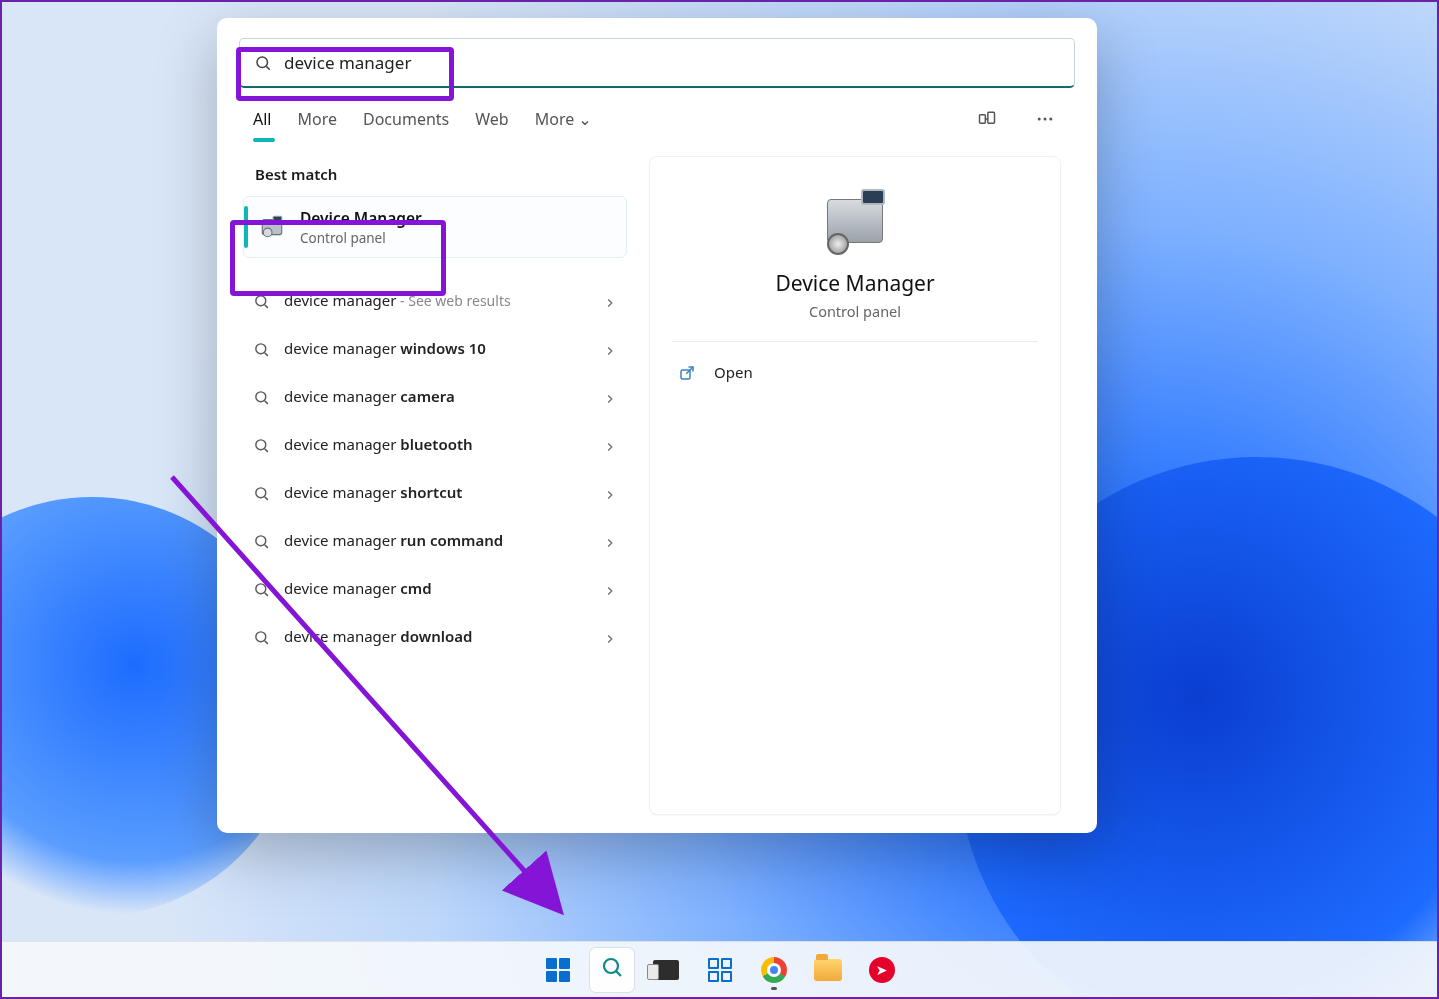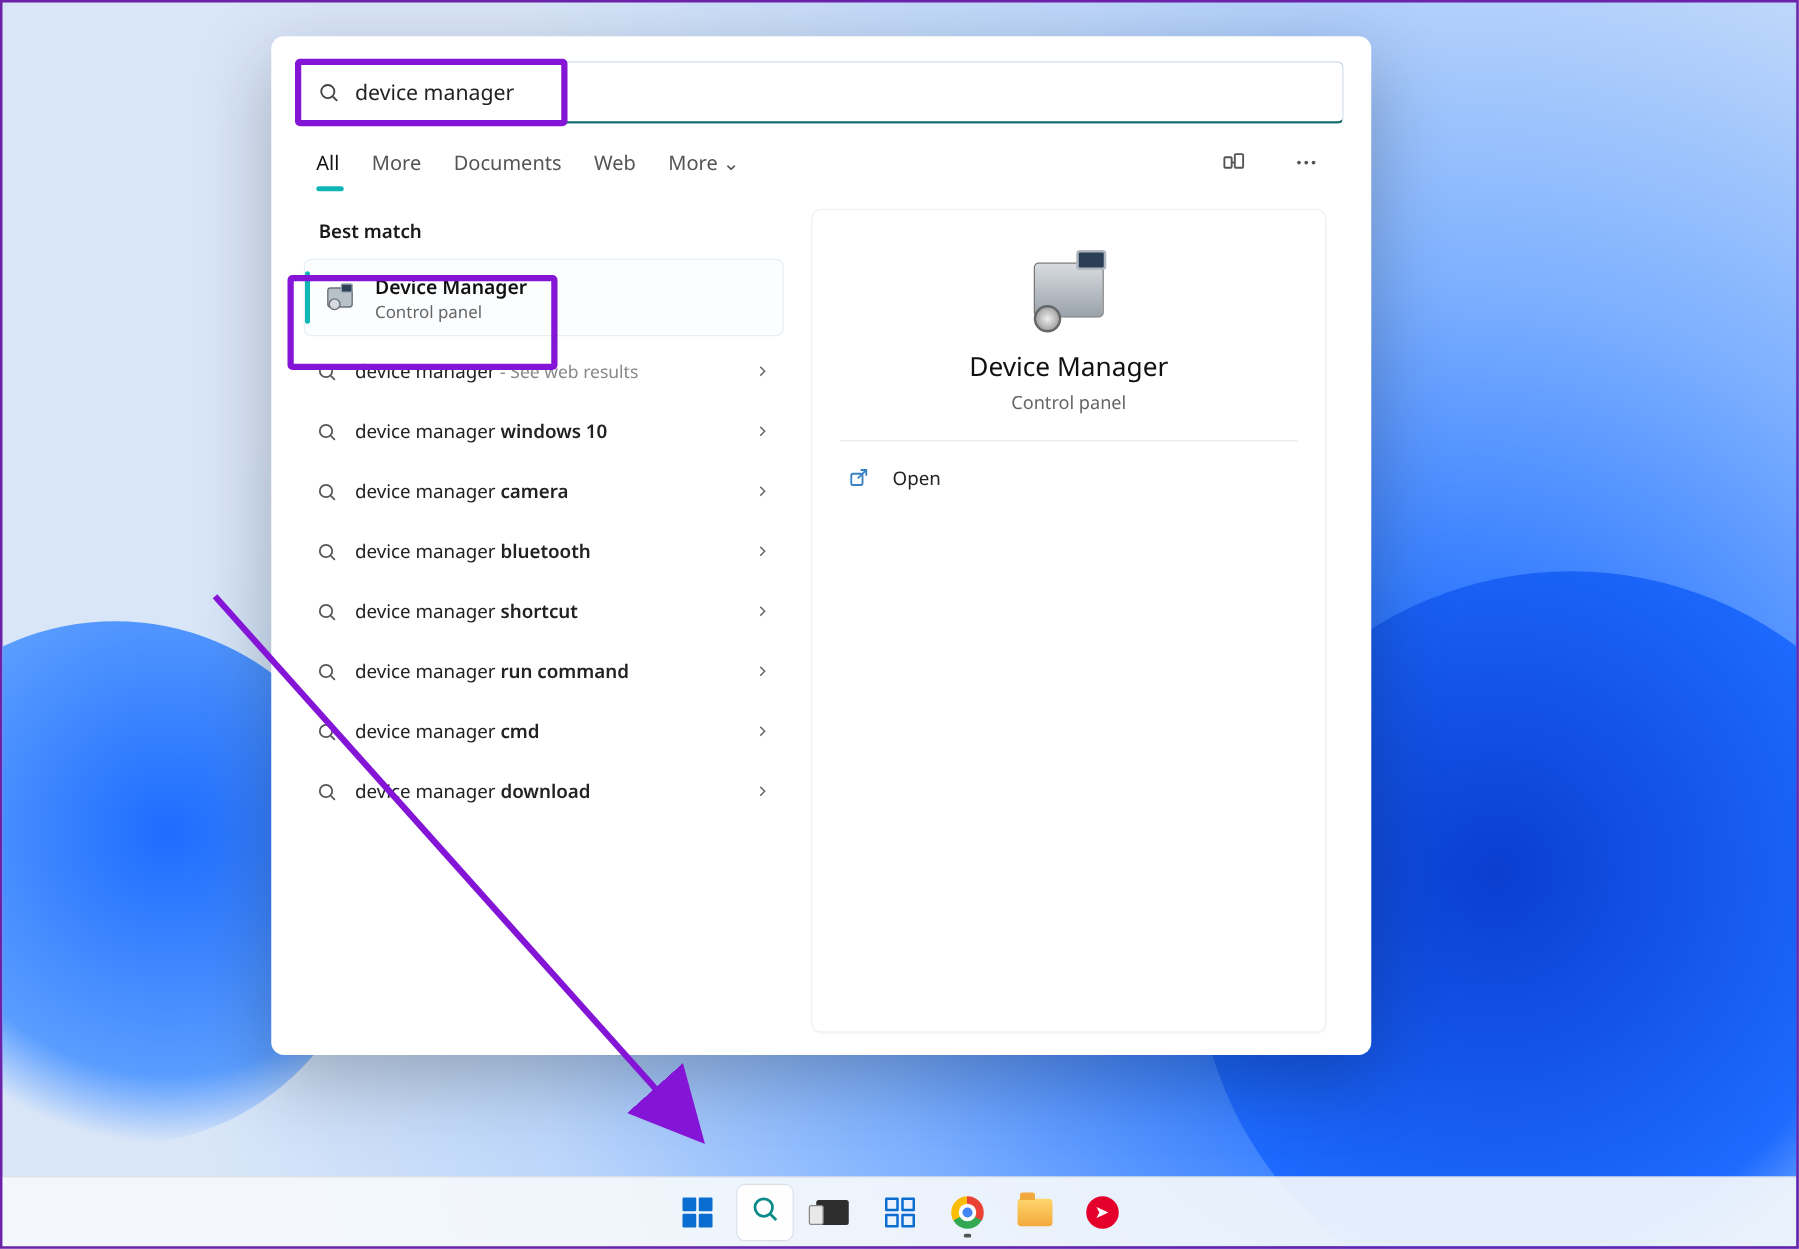--- a/index.html
+++ b/index.html
@@ -8,21 +8,21 @@
     width:1439px;height:999px;
     background:radial-gradient(circle at 80% 70%,#1a5cff 0%,#2e78ff 15%,#7db0ff 35%,#bcd6fa 55%,#d9e6f8 75%);
     overflow:hidden;position:relative;border:2px solid #6b21a8;
   }
   
   .bloom{position:absolute;border-radius:50%;}
   .b1{right:-120px;bottom:-60px;width:600px;height:600px;background:radial-gradient(circle at 40% 40%,#0a3ed1,#1e6bff 60%,transparent 70%);}
   .b2{left:-120px;bottom:80px;width:420px;height:420px;background:radial-gradient(circle at 60% 40%,#1d6cff,#5a9dff 55%,transparent 70%);}
 
   .search-window{
-    position:absolute;left:215px;top:27px;width:880px;height:815px;
+    position:absolute;left:215px;top:16px;width:880px;height:815px;
     background:#fff;border-radius:10px;box-shadow:0 20px 60px rgba(0,0,0,.25);
     display:flex;flex-direction:column;
   }
   .search-bar-wrap{padding:20px 22px 0 22px;}
   .search-bar{
     display:flex;align-items:center;height:50px;width:100%;
     border:1px solid #c8d4e0;border-bottom:2px solid #0f6a6a;border-radius:5px;
     padding:0 14px;gap:12px;background:#fff;
   }
   .search-bar .search-icon{color:#444;display:flex;}
@@ -47,40 +47,40 @@
     background:#fbfdff;border:1px solid #e8eef5;border-radius:6px;position:relative;
   }
   .best-match::before{content:"";position:absolute;left:0;top:15%;height:70%;width:4px;background:#0fb6b6;border-radius:2px;}
   .bm-icon{width:28px;height:28px;display:flex;align-items:center;justify-content:center;}
   .bm-title{font-size:15.5px;font-weight:600;color:#111;}
   .bm-sub{font-size:13.5px;color:#666;}
   .hl-best{position:absolute;left:228px;top:218px;width:216px;height:76px;border:5px solid #8415d6;border-radius:4px;pointer-events:none;}
 
   .web-list{display:flex;flex-direction:column;padding:4px 8px;}
   .web-item{
-    display:flex;align-items:center;gap:14px;height:48px;padding:0 10px;border-radius:6px;cursor:pointer;
+    display:flex;align-items:flex-end;gap:14px;height:48px;padding:0 10px;border-radius:6px;cursor:pointer;
   }
   .web-item .si{color:#555;display:flex;}
   .web-item .txt{flex:1;font-size:15px;color:#222;white-space:nowrap;overflow:hidden;text-overflow:ellipsis;}
   .web-item .txt .bold{font-weight:600;}
   .web-item .txt .hint{color:#888;font-size:14px;}
   .web-item .chev{color:#666;display:flex;}
 
   .right{
     flex:1;background:#fff;border:1px solid #edf2f8;border-radius:8px;box-shadow:0 1px 2px rgba(0,0,0,.04);
     padding:30px 22px;display:flex;flex-direction:column;align-items:center;
   }
   .detail-icon{width:68px;height:58px;margin:6px 0 18px 0;position:relative;}
   .camera-body{position:absolute;left:6px;top:6px;width:56px;height:44px;background:linear-gradient(#d8dce0,#9aa2aa);border-radius:4px;border:1px solid #777;}
   .camera-screen{position:absolute;right:4px;top:-4px;width:24px;height:16px;background:#2a3f55;border:2px solid #b0b7bf;border-radius:3px;}
   .camera-lens{position:absolute;left:6px;bottom:-4px;width:22px;height:22px;border-radius:50%;background:radial-gradient(#eee,#888);border:2px solid #666;}
   .detail-title{font-size:21px;color:#111;margin-bottom:4px;}
   .detail-sub{font-size:14.5px;color:#666;margin-bottom:20px;}
   .divider{height:1px;width:100%;background:#e6ecf2;}
-  .action-row{display:flex;align-items:flex-start;gap:18px;width:100%;padding:20px 6px;cursor:pointer;}
+  .action-row{display:flex;align-items:flex-end;gap:18px;width:100%;padding:20px 6px;cursor:pointer;}
   .action-row .open-icon{color:#3a81c4;display:flex;}
   .action-row .label{font-size:15px;color:#222;}
 
   
   .arrow-svg{position:absolute;left:0;top:0;width:1439px;height:999px;pointer-events:none;}
 
   
   .taskbar{
     position:absolute;left:0;bottom:0;width:100%;height:56px;
     background:rgba(245,248,252,.92);border-top:1px solid rgba(0,0,0,.08);

